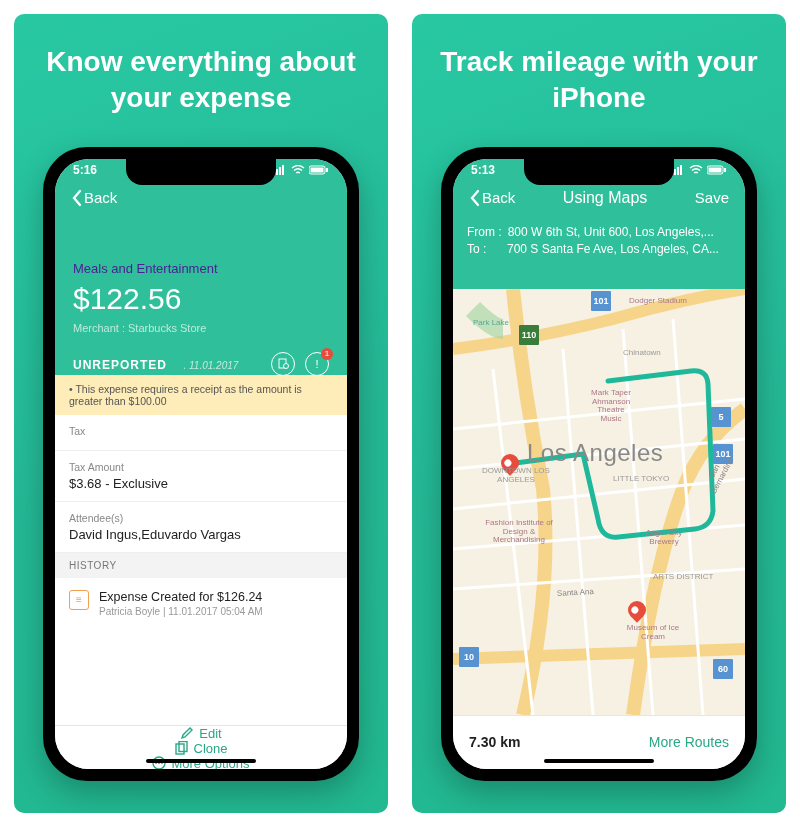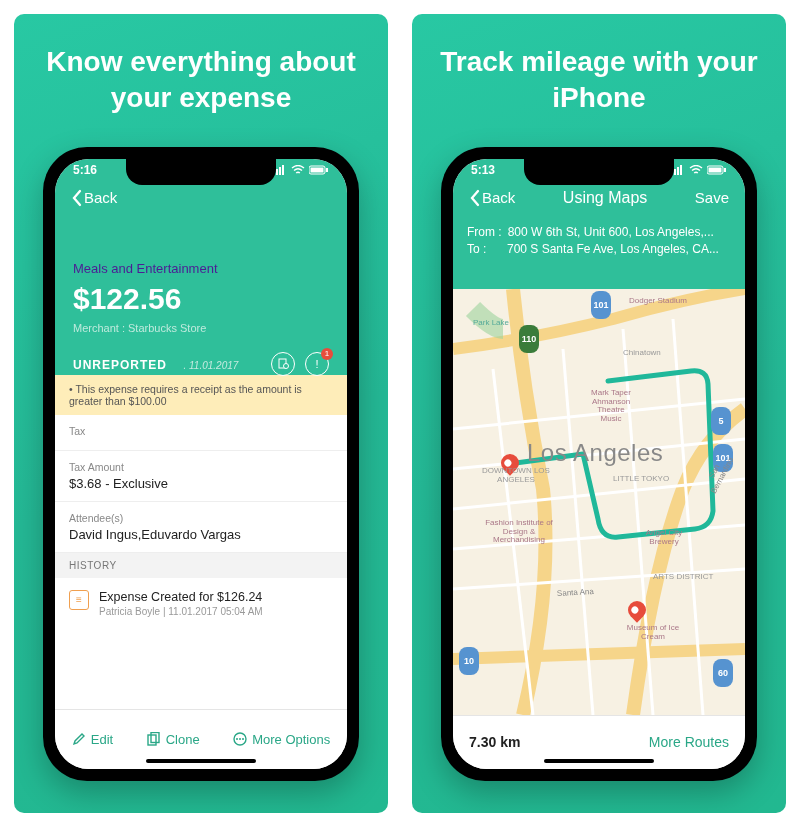--- a/index.html
+++ b/index.html
@@ -8,55 +8,55 @@
   .headline { color:#fff; font-size:28px; font-weight:600; text-align:center; line-height:1.3; margin-bottom:24px; }
   .phone { width:316px; background:#000; border-radius:44px; padding:12px; margin-top:6px; box-shadow:0 12px 30px rgba(0,0,0,.25);}
   .screen { width:100%; height:610px; background:#fff; border-radius:34px; overflow:hidden; position:relative;}
   .notch { position:absolute; top:0; left:50%; transform:translateX(-50%); width:150px; height:26px; background:#000; border-radius:0 0 16px 16px; z-index:50;}
   .status { position:absolute; top:4px; left:0; right:0; display:flex; justify-content:space-between; padding:0 18px; color:#fff; font-size:12px; font-weight:600; z-index:40;}
   .stat-icons { display:flex; gap:4px; align-items:center;}
   .nav { position:absolute; top:30px; left:0; right:0; display:flex; align-items:center; justify-content:space-between; padding:0 16px; color:#fff; font-size:15px; z-index:40;}
   .nav-left{display:flex;align-items:center;gap:2px;}
   .green-top { background:#2fbf9a; height:216px; padding:66px 18px 0;}
   .cat{color:#4c1d95;font-size:13px;margin-bottom:6px;margin-top:36px;}
-  .amount{color:#fff;font-size:30px;font-weight:700;margin-bottom:6px;}
+  .amount{color:#fff;font-size:30px;font-weight:400;margin-bottom:6px;}
   .merch{color:#bfeadd;font-size:11px;margin-bottom:18px;}
   .row-status{display:flex;align-items:center;justify-content:space-between;}
   .unrep{color:#fff;font-size:12px;letter-spacing:1px;font-weight:600;}
   .udate{color:#c4eadf;font-size:10px;margin-left:12px;font-style:italic;}
   .ic-btn{width:24px;height:24px;border-radius:50%;border:1.5px solid #fff;display:inline-flex;align-items:center;justify-content:center;color:#fff;font-size:11px;position:relative;}
   .badge{position:absolute;top:-5px;right:-5px;background:#e74c3c;color:#fff;font-size:8px;border-radius:50%;width:12px;height:12px;display:flex;align-items:center;justify-content:center;}
   .warn{background:#feedb9;padding:8px 14px;font-size:10.5px;color:#555;}
   .sec-h{background:#f3f3f3;color:#777;font-size:10px;letter-spacing:.5px;padding:7px 14px;}
   .field{padding:10px 14px;border-bottom:1px solid #eee;}
   .f-label{font-size:10.5px;color:#888;margin-bottom:3px;}
   .f-val{font-size:13px;color:#222;}
   .hist{display:flex;gap:10px;padding:12px 14px;align-items:flex-start;}
   .hist-ic{width:20px;height:20px;border:1.5px solid #f0a050;border-radius:3px;display:flex;align-items:center;justify-content:center;color:#f0a050;font-size:10px;}
   .hist-t{font-size:12.5px;color:#222;}
   .hist-s{font-size:10px;color:#999;margin-top:2px;}
-  .toolbar{position:absolute;bottom:0;left:0;right:0;background:#fff;border-top:1px solid #e5e5e5;display:flex;justify-content:space-around;align-items:center;height:60px;}
+  .toolbar{position:absolute;bottom:0;left:0;right:0;background:#fff;border-top:1px solid #e5e5e5;display:flex;justify-content:space-around;align-items:center;height:44px;flex-direction:column;}
   .tbtn{color:#2aa787;font-size:13px;display:flex;align-items:center;gap:5px;}
   .tbtn svg,.tbtn span.ic{width:14px;height:14px;}
   .indicator{position:absolute;bottom:6px;left:50%;transform:translateX(-50%);width:110px;height:4px;background:#000;border-radius:3px;}
   
   .green-top2{background:#2fbf9a;height:130px;padding:66px 14px 0;color:#fff;font-size:12px;}
   .ft{display:flex;gap:6px;margin-bottom:3px;}
   .ft b{min-width:34px;font-weight:400;}
   .map{position:absolute;top:130px;left:0;right:0;bottom:54px;background:#f8f2e5;overflow:hidden;}
   .roads{position:absolute;inset:0;}
   .city-label{position:absolute;top:150px;left:74px;font-size:24px;color:#888;font-weight:300;letter-spacing:.5px;}
   .poi{position:absolute;font-size:8px;color:#a78;text-align:center;line-height:1.1;}
   .pin{width:18px;height:18px;border-radius:50% 50% 50% 0;transform:rotate(-45deg);position:absolute;}
   .pin::after{content:"";position:absolute;top:4px;left:4px;width:7px;height:7px;background:#fff;border-radius:50%;}
   .route{position:absolute;inset:0;}
   .bottombar{position:absolute;bottom:0;left:0;right:0;height:54px;background:#fff;border-top:1px solid #e5e5e5;display:flex;align-items:center;justify-content:space-between;padding:0 16px;}
   .dist{font-weight:600;font-size:14px;color:#222;}
   .more{color:#2aa787;font-size:14px;}
-  .hwy{position:absolute;width:20px;height:28px;background:#5693d0;border-radius:8px;color:#fff;font-size:9px;font-weight:700;display:flex;align-items:center;justify-content:center;}
+  .hwy{position:absolute;width:20px;height:20px;background:#5693d0;border-radius:1px;color:#fff;font-size:9px;font-weight:700;display:flex;align-items:center;justify-content:center;}
   .nav-title{font-size:16px;font-weight:500;}
   .save{font-size:15px;}
 </style>
 </head>
 <body>
 
 <div class="panel">
   <div class="headline">Know everything about your expense</div>
   <div class="phone">
     <div class="screen">

